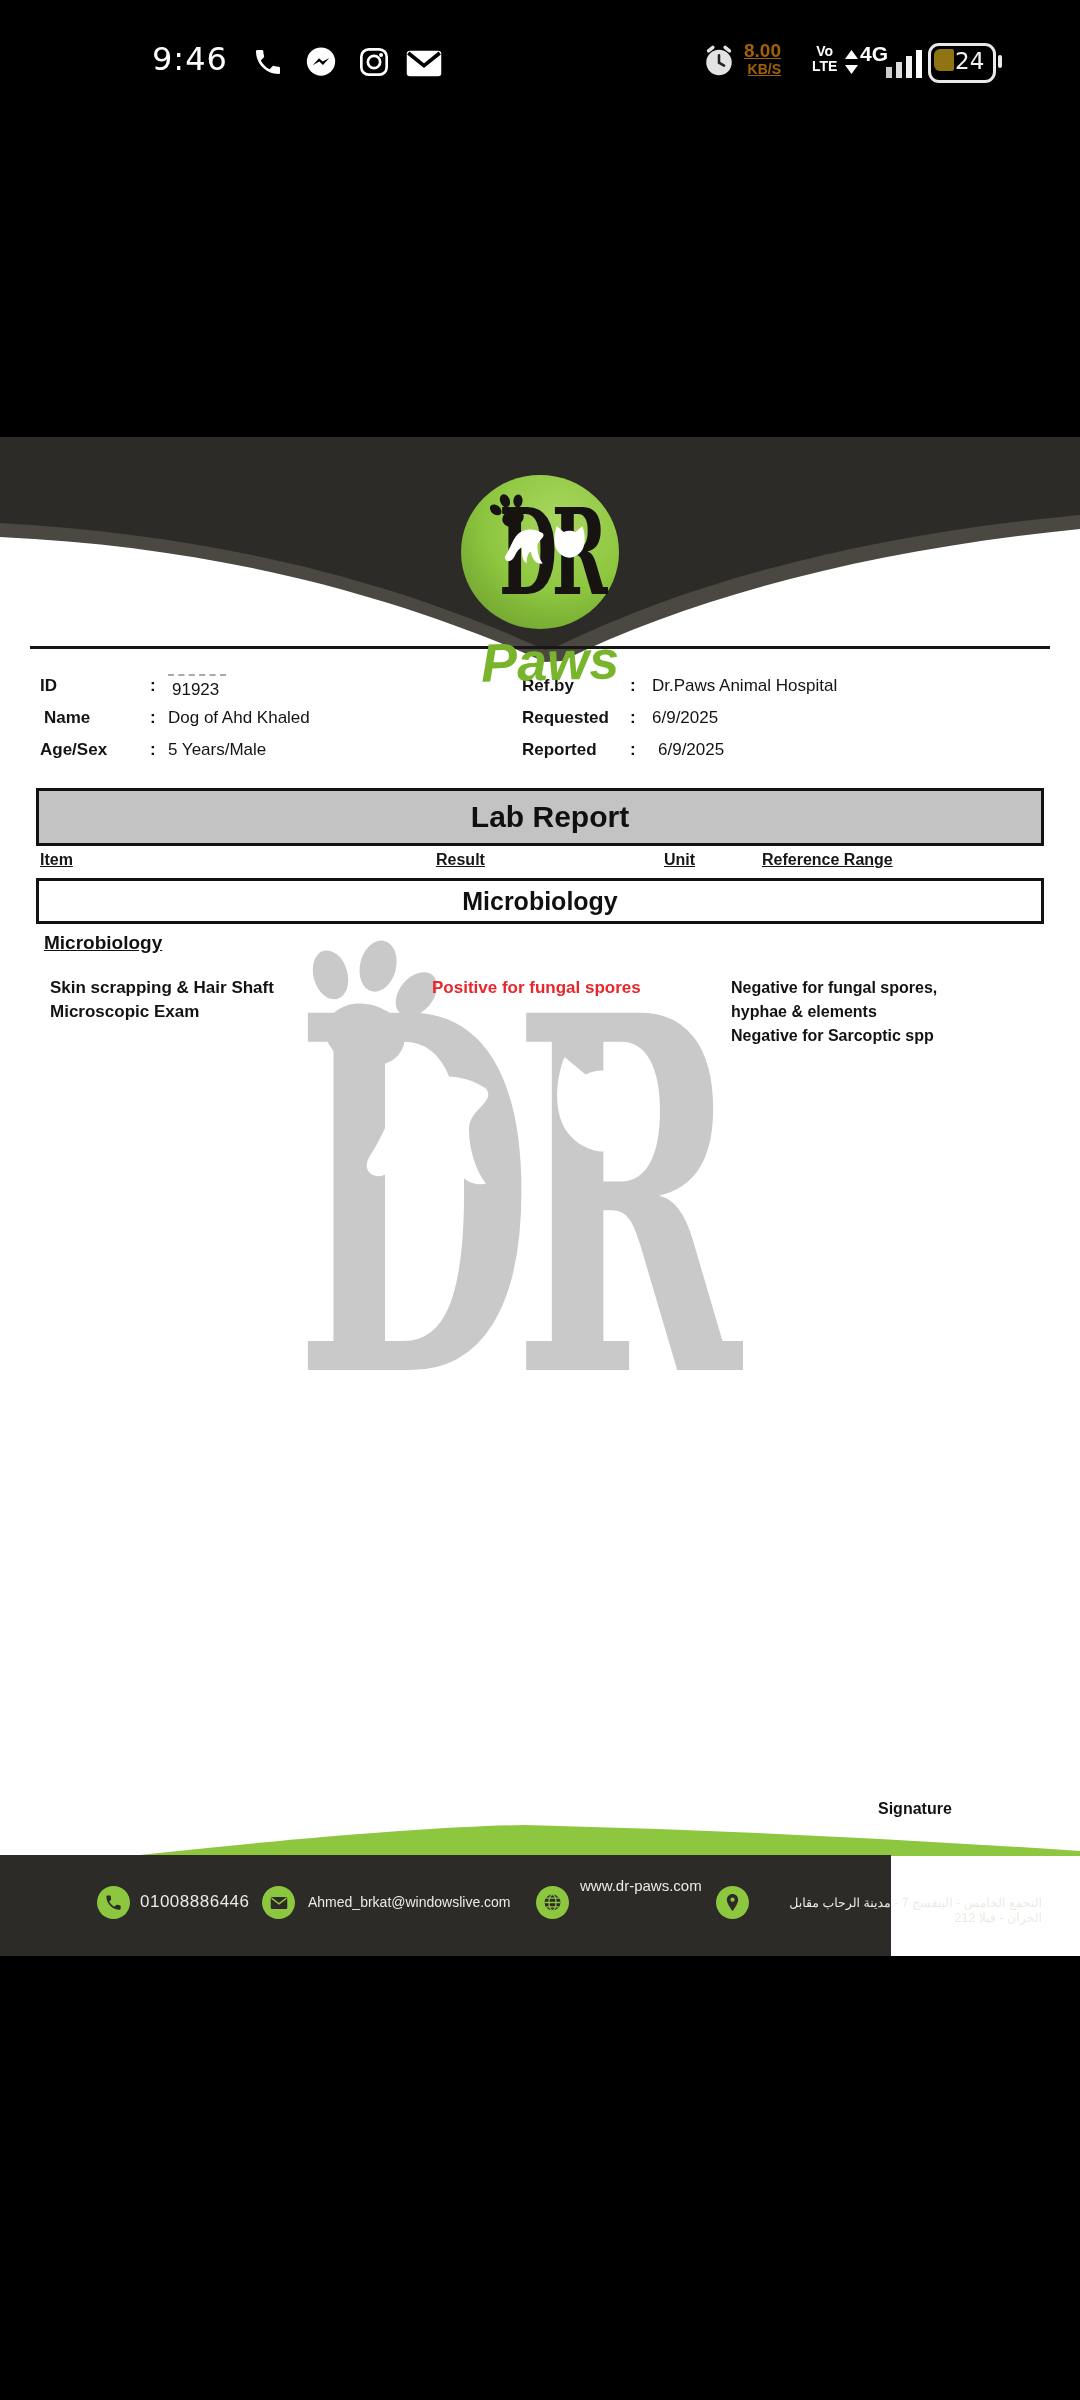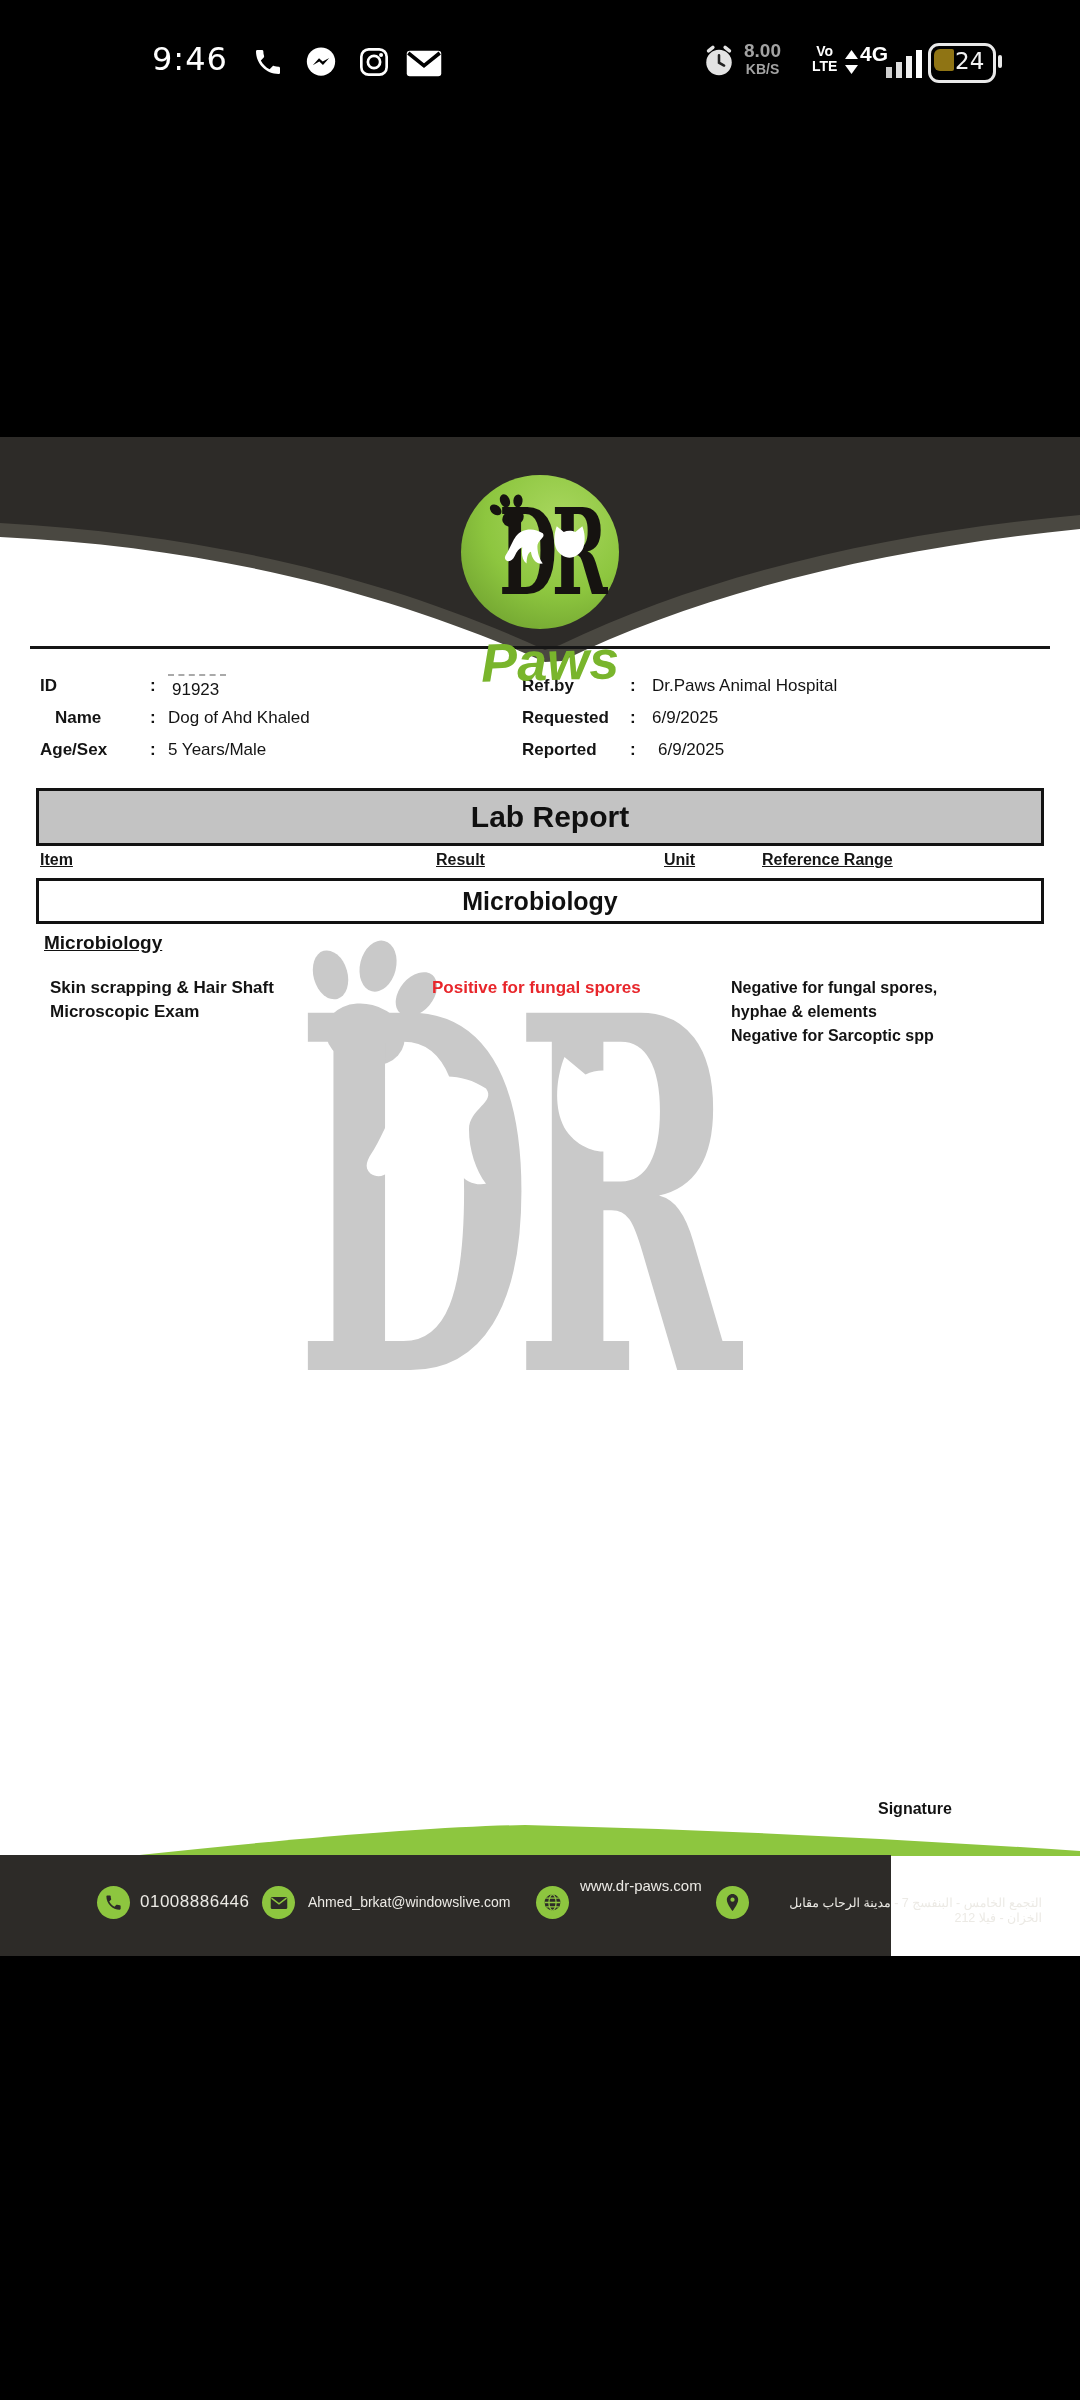--- a/index.html
+++ b/index.html
@@ -3,21 +3,21 @@
 <meta charset="utf-8">
 <style>
   html,body{margin:0;padding:0;}
   body{width:1080px;height:2400px;background:#000;position:relative;overflow:hidden;
        font-family:"Liberation Sans",sans-serif;}
   .abs{position:absolute;}
 
   
   .sb-time{left:152px;top:40px;font-family:"DejaVu Sans",sans-serif;font-size:32px;color:#fff;letter-spacing:1px;}
   .sb-icon{top:46px;}
-  .sb-speed{left:744px;top:41px;text-align:center;color:#a3a3a3;line-height:1;}
+  .sb-speed{left:744px;top:41px;text-align:right;color:#a16207;line-height:1;text-decoration:underline;}
   .sb-speed .big{font-size:19px;font-weight:bold;display:block;}
   .sb-speed .small{font-size:14px;font-weight:bold;display:block;margin-top:2px;}
   .sb-volte{left:812px;top:44px;color:#fff;font-size:14px;font-weight:bold;line-height:1.05;text-align:center;}
   .sb-4g{left:860px;top:42px;color:#fff;font-size:21px;font-weight:bold;}
   .battery{left:928px;top:43px;width:62px;height:34px;border:3px solid #e9e9e9;border-radius:11px;}
   .battery .fill{position:absolute;left:3px;top:3px;width:20px;height:22px;background:#8f7414;border-radius:6px 2px 2px 6px;}
   .battery .pct{position:absolute;left:24px;top:2px;color:#f2f2f2;font-size:23px;font-family:"DejaVu Sans",sans-serif;}
   .battery .nub{position:absolute;right:-9px;top:9px;width:4px;height:13px;background:#e9e9e9;border-radius:2px;}
 
   
@@ -149,21 +149,21 @@
 
 <div class="abs" style="left:470px;top:630px;width:160px;text-align:center;font-size:54px;font-weight:bold;font-style:italic;color:#79b52c;transform:rotate(-1.5deg);z-index:3;">Paws</div>
 
 <div class="abs doc-rule"></div>
 
 <div class="abs lbl" style="left:40px;top:676px">ID</div>
 <div class="abs colon" style="left:150px;top:676px">:</div>
 <div class="abs dash-line"></div>
 <div class="abs val" style="left:172px;top:680px">91923</div>
 
-<div class="abs lbl" style="left:55px;top:708px">Name</div>
+<div class="abs lbl" style="left:44px;top:708px">Name</div>
 <div class="abs colon" style="left:150px;top:708px">:</div>
 <div class="abs val" style="left:168px;top:708px">Dog of Ahd Khaled</div>
 
 <div class="abs lbl" style="left:40px;top:740px">Age/Sex</div>
 <div class="abs colon" style="left:150px;top:740px">:</div>
 <div class="abs val" style="left:168px;top:740px">5 Years/Male</div>
 
 <div class="abs lbl" style="left:522px;top:676px">Ref.by</div>
 <div class="abs colon" style="left:630px;top:676px">:</div>
 <div class="abs val" style="left:652px;top:676px">Dr.Paws Animal Hospital</div>

